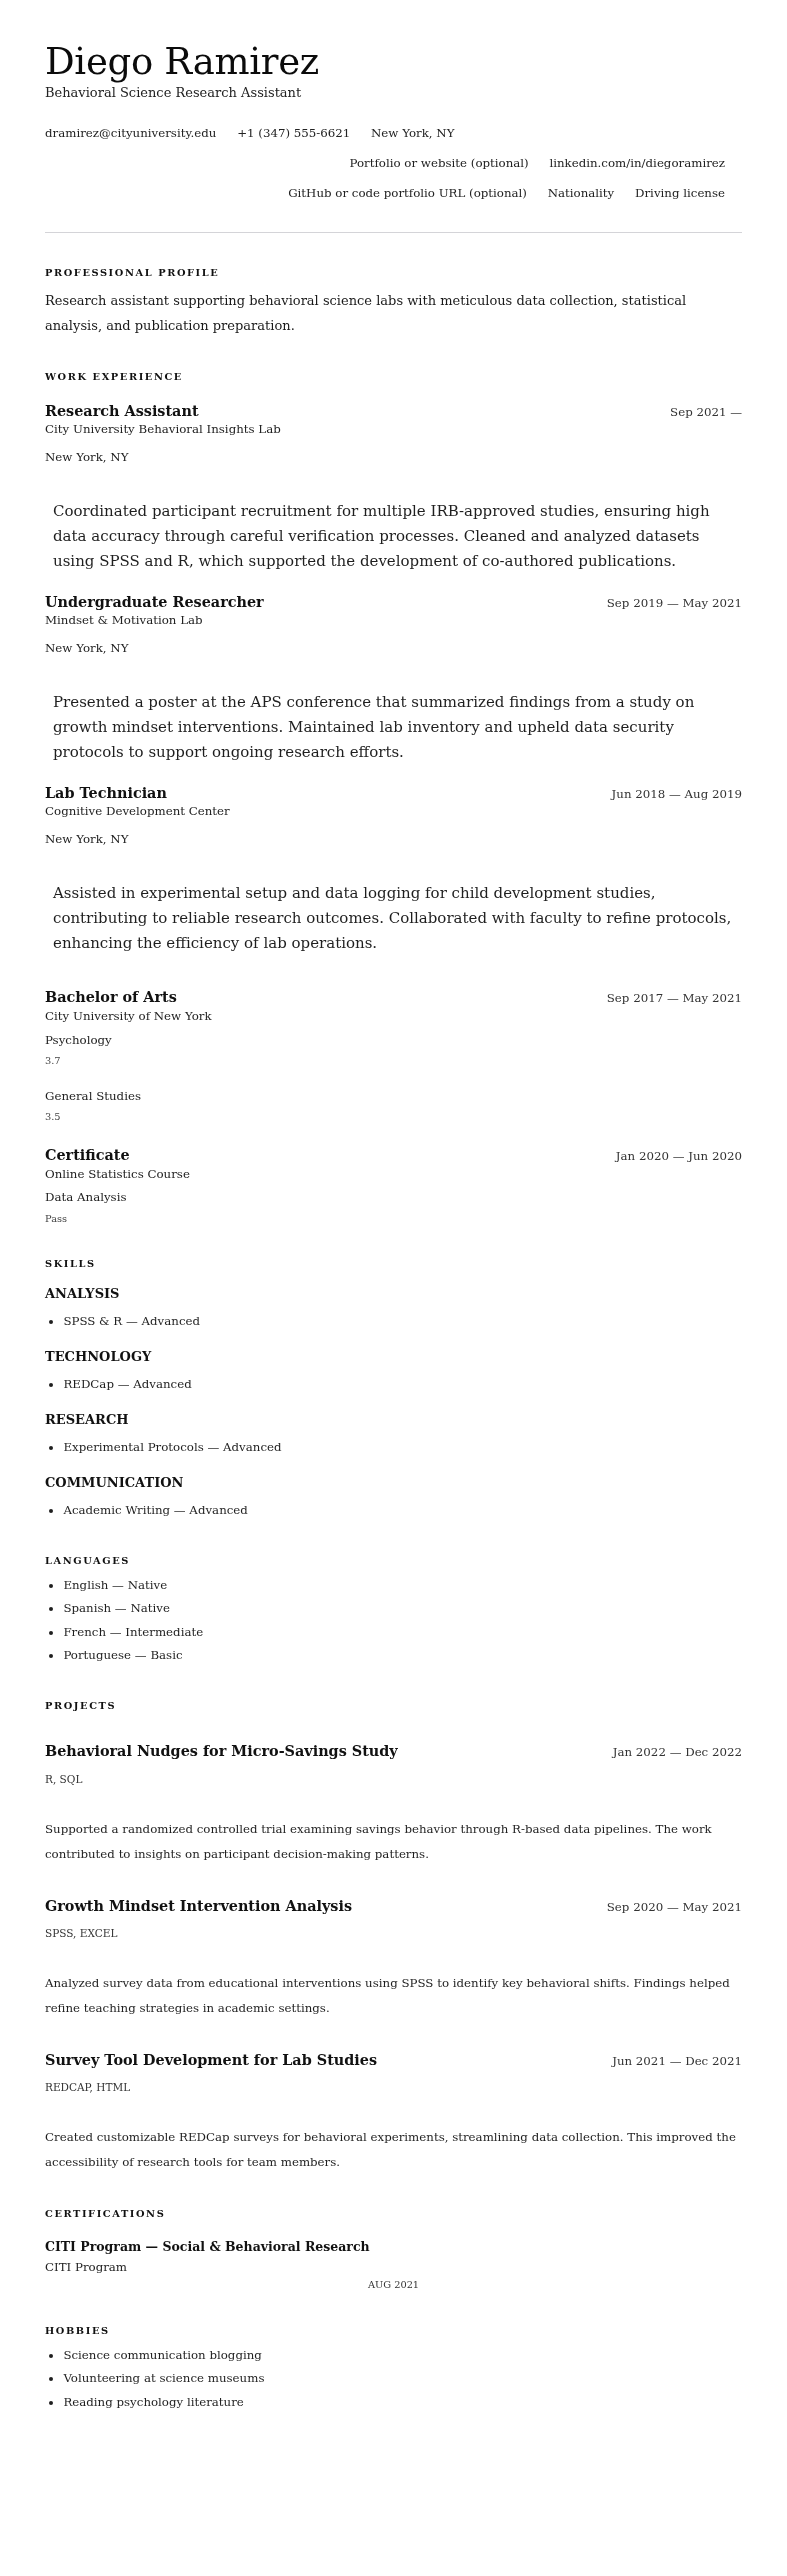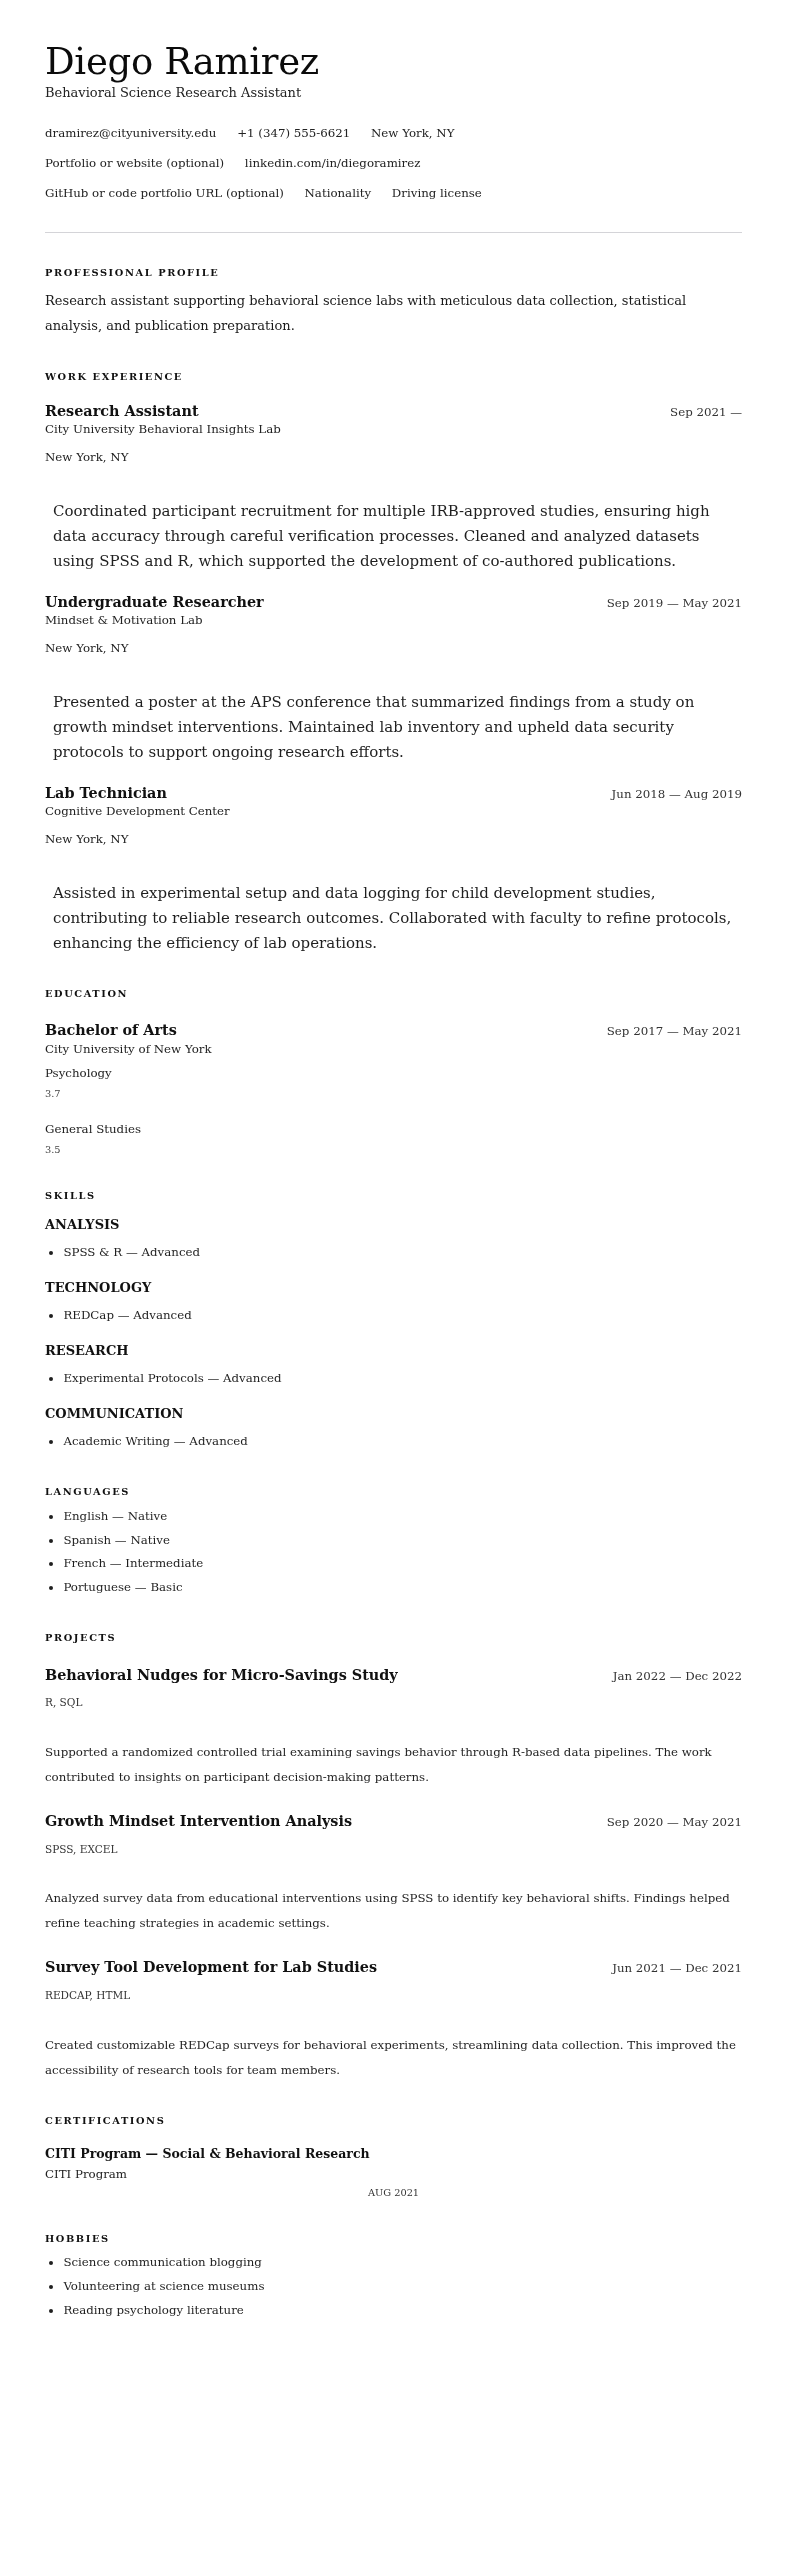--- a/index.html
+++ b/index.html
@@ -11,21 +11,21 @@
   }
   .page { padding: 41px 45px 26px 45px; }
   .name {
     font-size: 37px; font-weight: normal; color: #0b0b0b;
     margin: 0; line-height: 42px; letter-spacing: -0.3px;
   }
   .headline { font-size: 13px; margin: 0 0 0 0; line-height: 19.7px; color: #222; }
   .contact-line { font-size: 11.8px; line-height: 15.7px; color: #222; margin: 0; }
   .contact-line span { margin-right: 17px; }
   .contact-row-1 { margin-top: 23.6px; }
-  .contact-row-2, .contact-row-3 { margin-top: 14.4px; }
+  .contact-row-2, .contact-row-3 { margin-top: 14.4px; text-align: right; }
   .divider { border: 0; border-top: 1.3px solid #d4d4d8; margin: 30px 0 0 0; }
   .section-title {
     font-size: 9.8px; font-weight: bold; letter-spacing: 1.6px;
     color: #111; margin: 0; line-height: 13px; text-transform: uppercase;
   }
   .sec { margin-top: 31.5px; }
   .sec.first { margin-top: 33px; }
   .summary { font-size: 13px; line-height: 25px; margin: 9.2px 0 0 0; color: #1a1a1a; }
   .entry { margin-top: 18.4px; }
   .entry-head { display: flex; justify-content: space-between; align-items: baseline; }
@@ -37,21 +37,21 @@
   .edu-line { font-size: 11.8px; line-height: 17px; color: #222; margin: 6.6px 0 0 0; }
   .edu-line.first { margin-top: 1.3px; }
   .edu-small { font-size: 9.8px; line-height: 14.4px; color: #444; margin: 5.2px 0 0 0; }
   .edu-entry { margin-top: 19.7px; }
   .skill-cat { font-size: 13px; font-weight: bold; color: #111; margin: 14.4px 0 0 0; line-height: 18.4px; text-transform: uppercase; }
   ul.bullets { margin: 6.6px 0 0 0; padding: 0 0 0 18.4px; list-style: disc; }
   ul.bullets li { font-size: 11.8px; line-height: 23.6px; color: #1f1f1f; padding-left: 0; }
   .lang-list { margin-top: 10.5px; }
   .proj-tech { font-size: 10.5px; color: #333; margin: 10.5px 0 0 0; line-height: 15.7px; }
   .proj-desc { font-size: 11.8px; line-height: 25px; color: #1f1f1f; margin: 29px 0 0 0; }
-  .proj-entry { margin-top: 21px; }
+  .proj-entry { margin-top: 29px; }
   .cert-title { font-size: 12.5px; font-weight: bold; color: #111; margin: 18.4px 0 0 0; line-height: 17px; }
   .cert-issuer { font-size: 11.8px; color: #222; margin: 3.9px 0 0 0; line-height: 17px; }
   .cert-date { font-size: 9.8px; color: #333; margin: 2.6px 0 0 0; line-height: 14.4px; text-align: center; }
 </style>
 </head>
 <body>
 
 <div class="page">
 
   <header>
@@ -109,37 +109,45 @@
         <span class="entry-title">Lab Technician</span>
         <span class="entry-date">Jun 2018 — Aug 2019</span>
       </div>
       <p class="entry-sub">Cognitive Development Center</p>
       <p class="entry-loc">New York, NY</p>
       <p class="entry-desc">Assisted in experimental setup and data logging for child development studies, contributing to reliable research outcomes. Collaborated with faculty to refine protocols, enhancing the efficiency of lab operations.</p>
     </div>
   </section>
 
   <section class="sec">
-    <h2 class="section-title">EDUCATION</h2>
 
     <div class="edu-entry">
       <div class="entry-head">
         <span class="entry-title">Bachelor of Arts</span>
         <span class="entry-date">Sep 2017 — May 2021</span>
       </div>
       <p class="edu-line first">City University of New York</p>
       <p class="edu-line">Psychology</p>
       <p class="edu-small">3.7</p>
     </div>
 
     <div class="edu-entry">
       <p class="edu-line">General Studies</p>
       <p class="edu-small">3.5</p>
     </div>
 
+    <div class="edu-entry">
+      <div class="entry-head">
+        <span class="entry-title">Certificate</span>
+        <span class="entry-date">Jan 2020 — Jun 2020</span>
+      </div>
+      <p class="edu-line first">Online Statistics Course</p>
+      <p class="edu-line">Data Analysis</p>
+      <p class="edu-small">Pass</p>
+    </div>
   </section>
 
   <section class="sec">
     <h2 class="section-title">SKILLS</h2>
 
     <h3 class="skill-cat">ANALYSIS</h3>
     <ul class="bullets">
       <li>SPSS &amp; R — Advanced</li>
     </ul>
 

